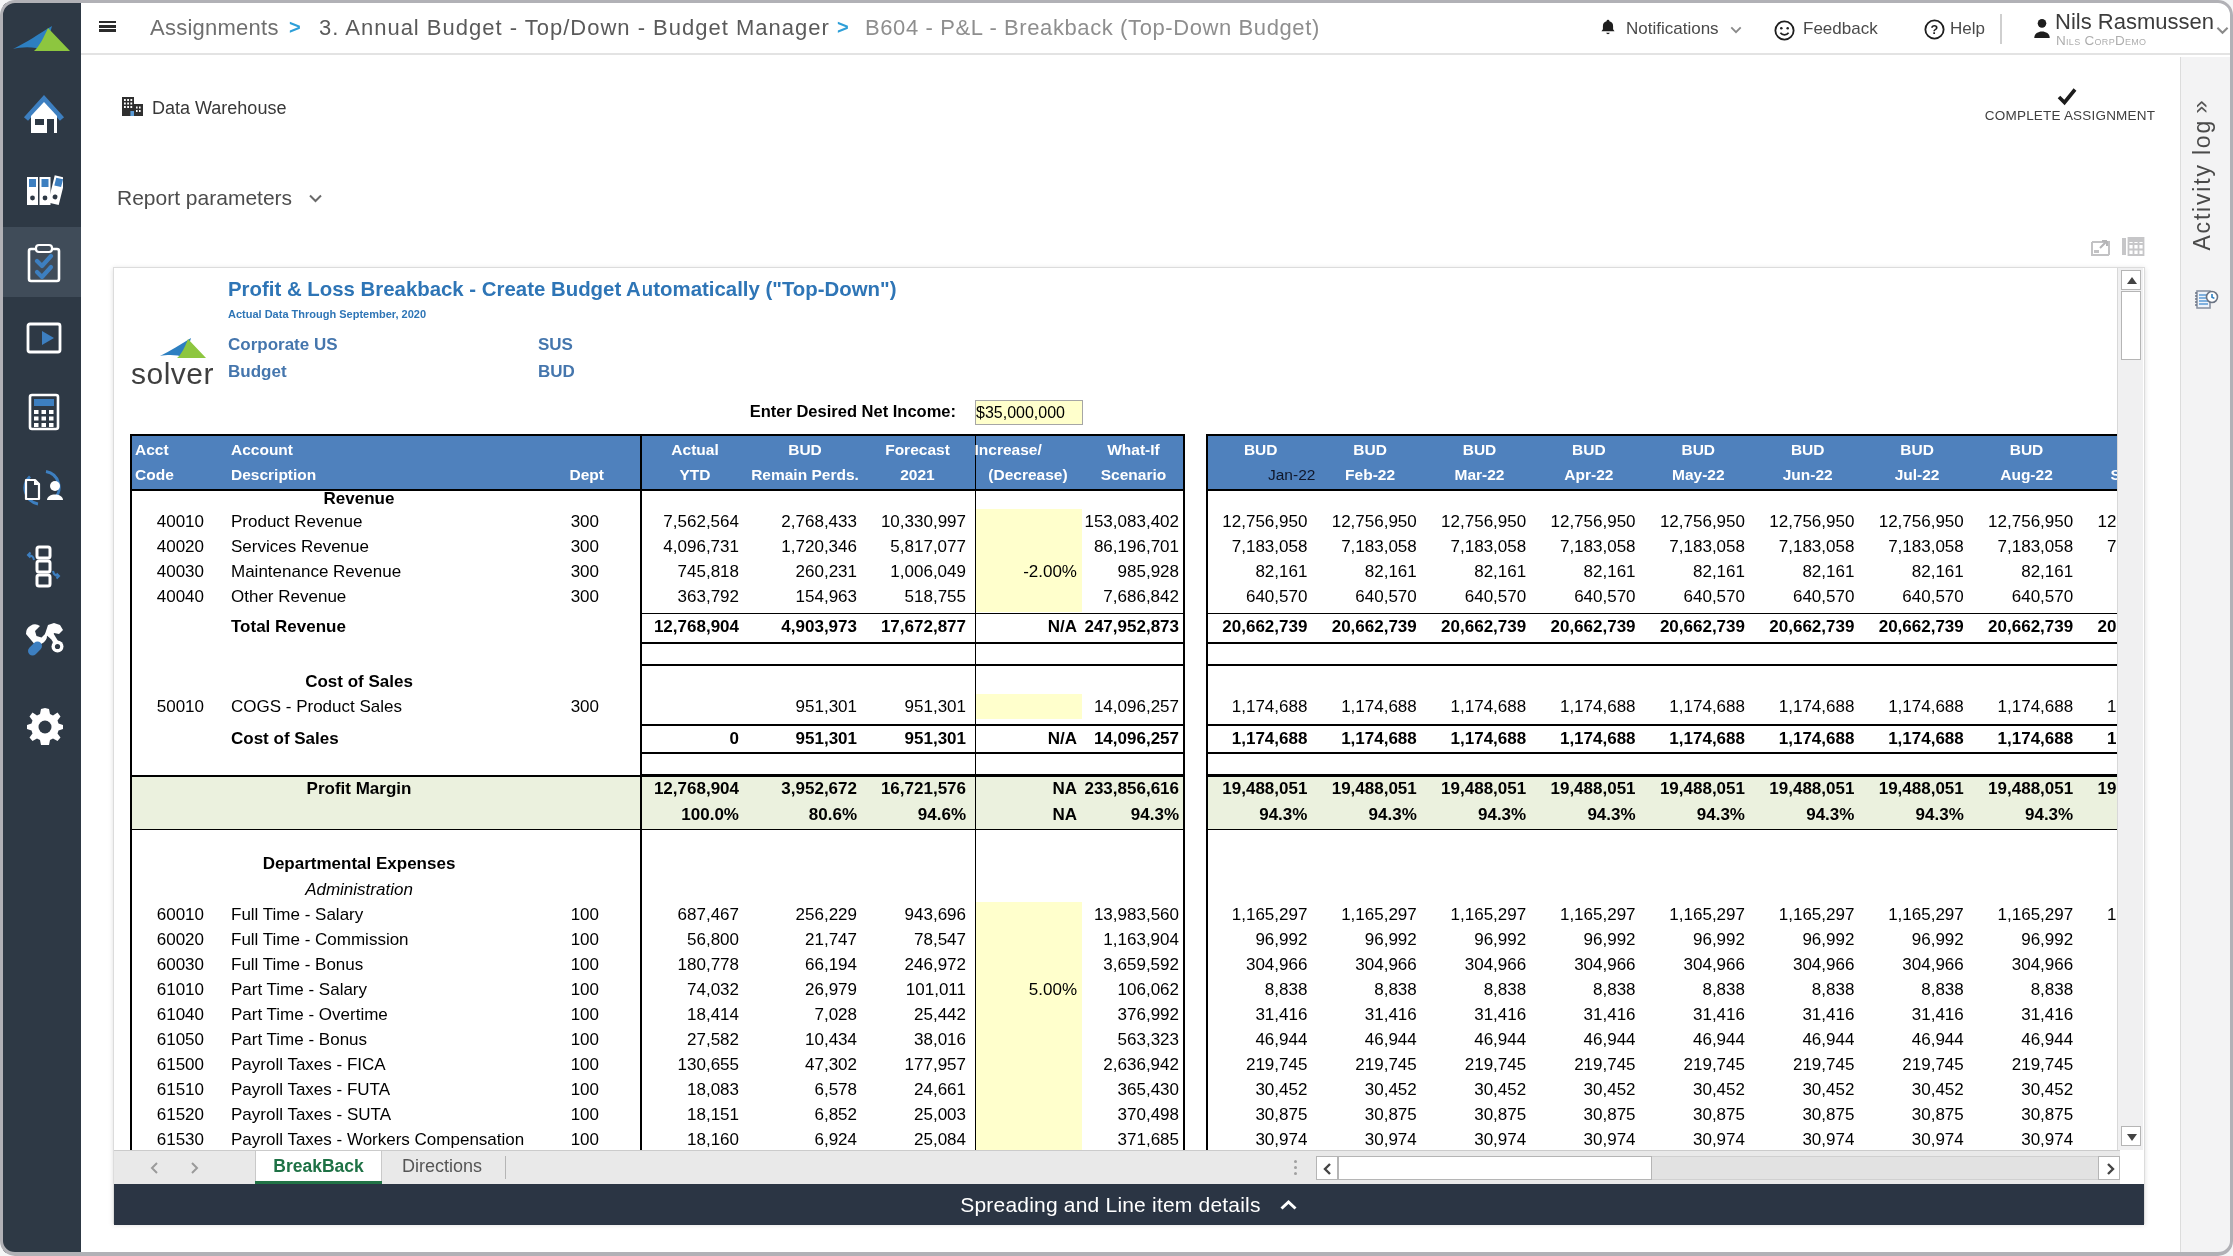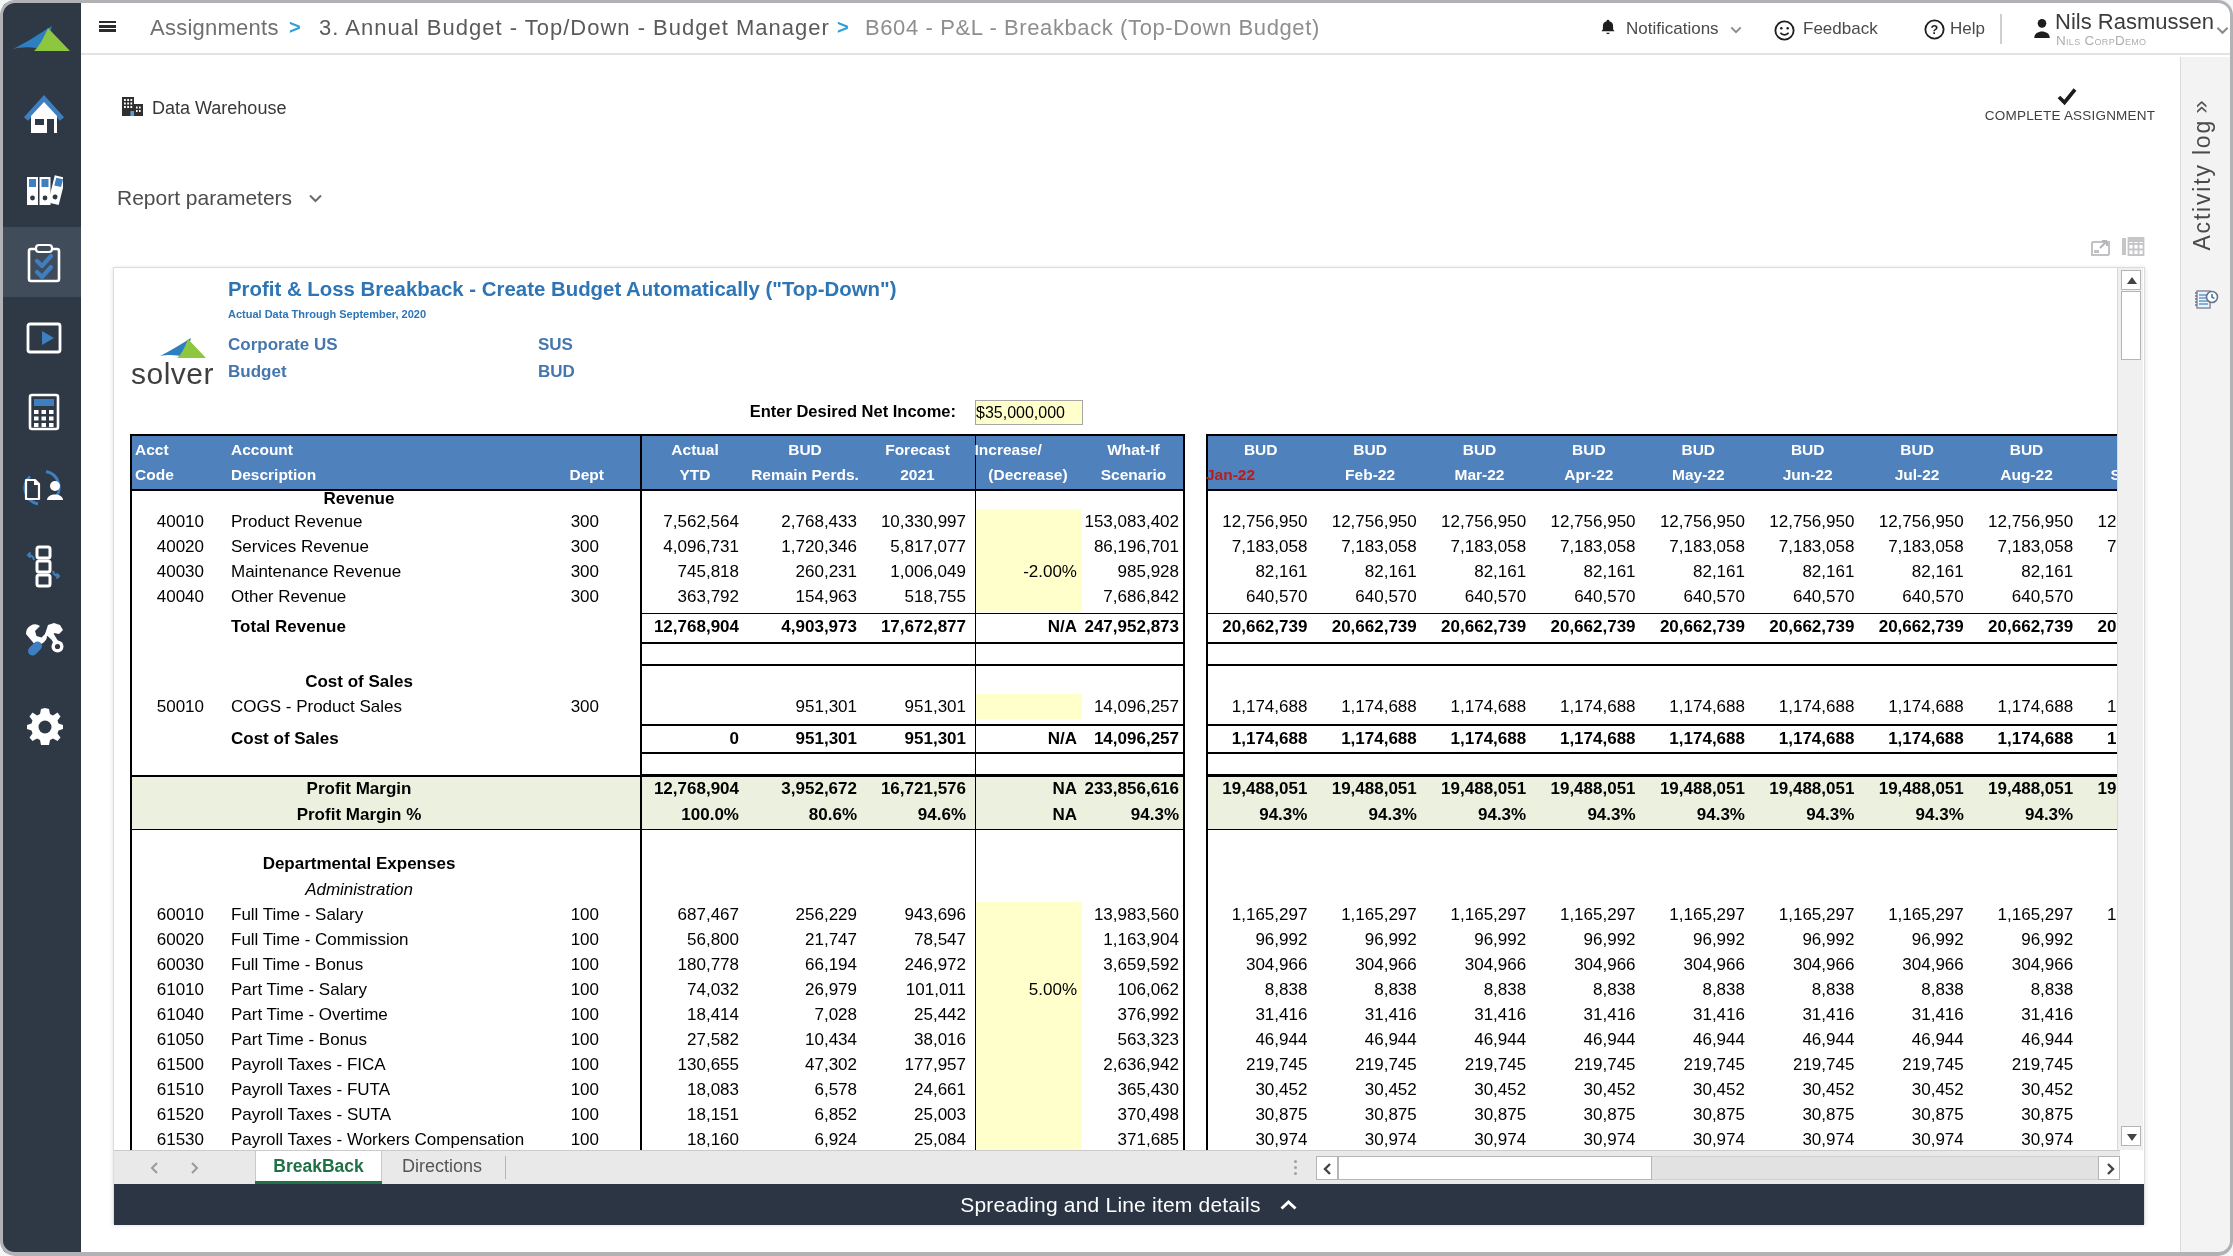--- a/index.html
+++ b/index.html
@@ -249,21 +249,21 @@
 <span class="ab" style="left:526px;top:195px;width:110px;height:24px;line-height:24px;text-align:center;color:#fff;font-weight:bold;font-size:15.5px;z-index:9">YTD</span>
 <span class="ab" style="left:636px;top:170px;width:110px;height:24px;line-height:24px;text-align:center;color:#fff;font-weight:bold;font-size:15.5px;z-index:9">BUD</span>
 <span class="ab" style="left:636px;top:195px;width:110px;height:24px;line-height:24px;text-align:center;color:#fff;font-weight:bold;font-size:15.5px;z-index:9">Remain Perds.</span>
 <span class="ab" style="left:746px;top:170px;width:115px;height:24px;line-height:24px;text-align:center;color:#fff;font-weight:bold;font-size:15.5px;z-index:9">Forecast</span>
 <span class="ab" style="left:746px;top:195px;width:115px;height:24px;line-height:24px;text-align:center;color:#fff;font-weight:bold;font-size:15.5px;z-index:9">2021</span>
 <span class="ab" style="left:860.5px;top:170px;width:107px;height:24px;line-height:24px;color:#fff;font-weight:bold;font-size:15.5px;z-index:9">Increase/</span>
 <span class="ab" style="left:860.5px;top:195px;width:107px;height:24px;line-height:24px;text-align:center;color:#fff;font-weight:bold;font-size:15.5px;z-index:9">(Decrease)</span>
 <span class="ab" style="left:968px;top:170px;width:103px;height:24px;line-height:24px;text-align:center;color:#fff;font-weight:bold;font-size:15.5px;z-index:9">What-If</span>
 <span class="ab" style="left:968px;top:195px;width:103px;height:24px;line-height:24px;text-align:center;color:#fff;font-weight:bold;font-size:15.5px;z-index:9">Scenario</span>
 <span class="ab" style="left:1092.0px;top:170px;width:109.4px;height:24px;line-height:24px;text-align:center;color:#fff;font-weight:bold;font-size:15.5px;z-index:9">BUD</span>
-<span class="ab" style="left:1092.0px;top:195px;width:109.4px;height:24px;line-height:24px;text-align:left;color:#b91c1c;font-weight:bold;font-size:15.5px;z-index:9">Jan-22</span>
+<span class="ab" style="left:1092.0px;top:195px;width:109.4px;height:24px;line-height:24px;text-align:right;color:#0f172a;font-weight:normal;font-size:15.5px;z-index:9">Jan-22</span>
 <span class="ab" style="left:1201.4px;top:170px;width:109.4px;height:24px;line-height:24px;text-align:center;color:#fff;font-weight:bold;font-size:15.5px;z-index:9">BUD</span>
 <span class="ab" style="left:1201.4px;top:195px;width:109.4px;height:24px;line-height:24px;text-align:center;color:#fff;font-weight:bold;font-size:15.5px;z-index:9">Feb-22</span>
 <span class="ab" style="left:1310.8px;top:170px;width:109.4px;height:24px;line-height:24px;text-align:center;color:#fff;font-weight:bold;font-size:15.5px;z-index:9">BUD</span>
 <span class="ab" style="left:1310.8px;top:195px;width:109.4px;height:24px;line-height:24px;text-align:center;color:#fff;font-weight:bold;font-size:15.5px;z-index:9">Mar-22</span>
 <span class="ab" style="left:1420.2px;top:170px;width:109.4px;height:24px;line-height:24px;text-align:center;color:#fff;font-weight:bold;font-size:15.5px;z-index:9">BUD</span>
 <span class="ab" style="left:1420.2px;top:195px;width:109.4px;height:24px;line-height:24px;text-align:center;color:#fff;font-weight:bold;font-size:15.5px;z-index:9">Apr-22</span>
 <span class="ab" style="left:1529.6px;top:170px;width:109.4px;height:24px;line-height:24px;text-align:center;color:#fff;font-weight:bold;font-size:15.5px;z-index:9">BUD</span>
 <span class="ab" style="left:1529.6px;top:195px;width:109.4px;height:24px;line-height:24px;text-align:center;color:#fff;font-weight:bold;font-size:15.5px;z-index:9">May-22</span>
 <span class="ab" style="left:1639.0px;top:170px;width:109.4px;height:24px;line-height:24px;text-align:center;color:#fff;font-weight:bold;font-size:15.5px;z-index:9">BUD</span>
 <span class="ab" style="left:1639.0px;top:195px;width:109.4px;height:24px;line-height:24px;text-align:center;color:#fff;font-weight:bold;font-size:15.5px;z-index:9">Jun-22</span>
@@ -435,23 +435,20 @@
         <span class="c5">94.3%</span>
         <span class="m0">94.3%</span>
         <span class="m1">94.3%</span>
         <span class="m2">94.3%</span>
         <span class="m3">94.3%</span>
         <span class="m4">94.3%</span>
         <span class="m5">94.3%</span>
         <span class="m6">94.3%</span>
         <span class="m7">94.3%</span>
         <span class="m8">94.3%</span>
-      </div>
-<div class="row" style="top:534px;height:26.5px;line-height:26.5px;">
-        <span class="sec">Profit Margin %</span>
       </div>
 <div class="row" style="top:583px;height:25px;line-height:25px;">
         <span class="sec">Departmental Expenses</span>
       </div>
 <div class="row" style="top:609px;height:25px;line-height:25px;">
         <span class="sec" style="font-weight:normal;font-style:italic">Administration</span>
       </div>
 <div class="row" style="top:633.5px;height:25.1px;line-height:25.1px;">
         <span class="ca">60010</span>
         <span class="cd">Full Time - Salary</span>

